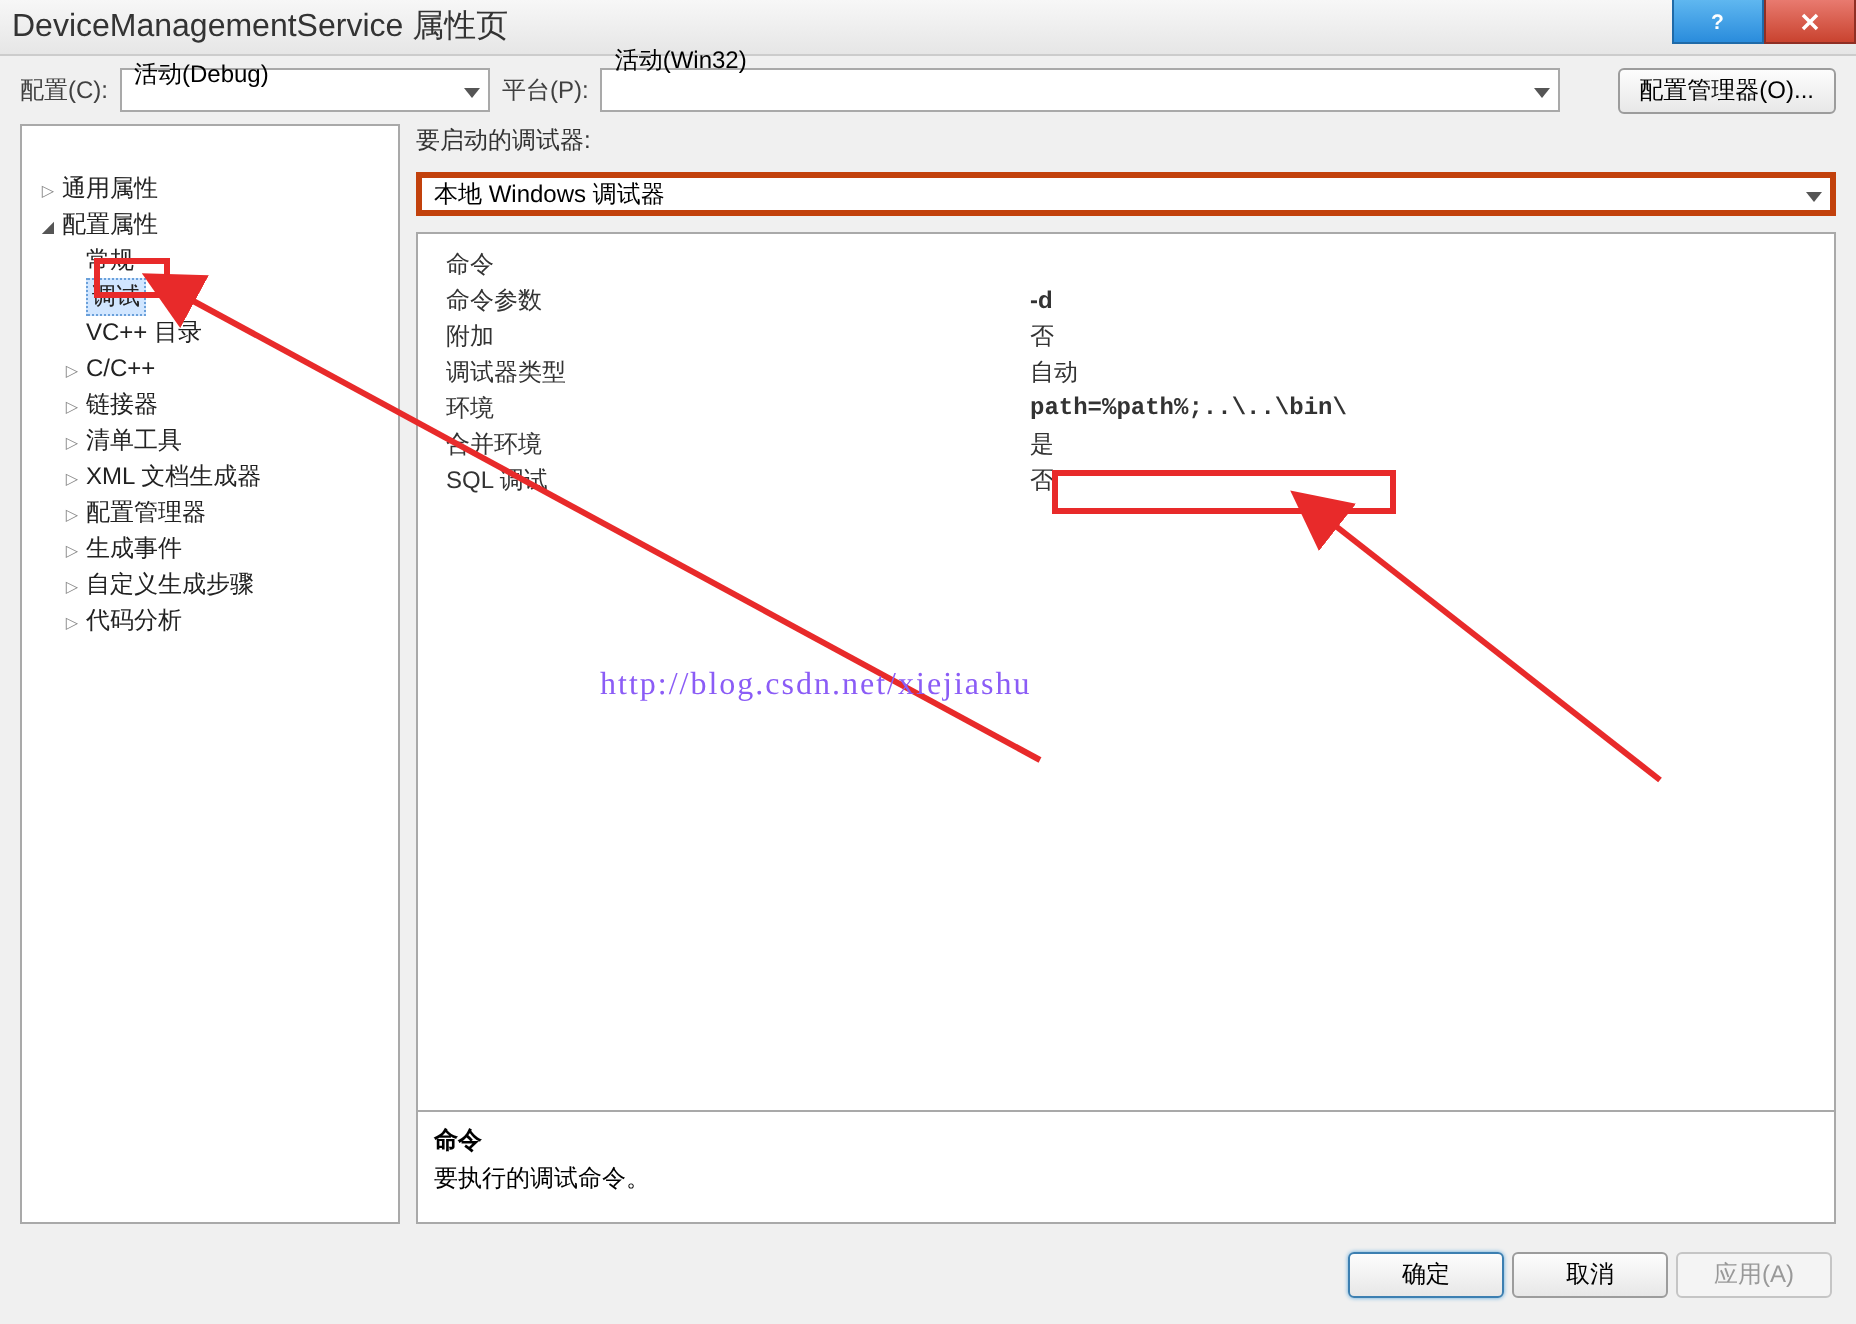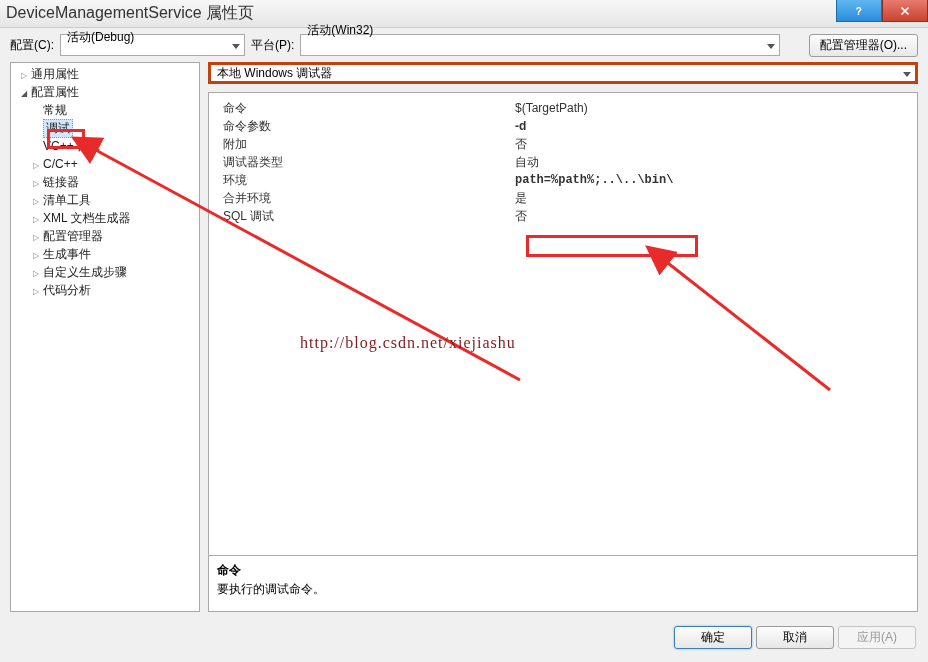--- a/index.html
+++ b/index.html
@@ -9,30 +9,30 @@
 .titlebar { height: 28px; background: linear-gradient(#f7f7f7,#e6e6e6); border-bottom: 1px solid #ccc; display: flex; align-items: center; padding: 0 6px; position: relative; }
 .titlebar .title { color: #333; font-size: 16px; }
 .winbtns { position: absolute; right: 0; top: 0; display: flex; }
 .winbtn { width: 46px; height: 22px; display: flex; align-items: center; justify-content: center; }
 .winbtn.help { background: linear-gradient(#5fb7f0,#2a8cdc); border: 1px solid #1f6aa8; border-top: none; }
 .winbtn.close { background: linear-gradient(#e87a6f,#c9432f); border: 1px solid #8f2f24; border-top: none; }
 .winbtn svg { width: 14px; height: 14px; }
 
 
 .toolbar { height: 34px; display: flex; align-items: center; padding: 4px 10px; gap: 6px; background: #f0f0f0; }
-.lbl { color: #000000; }
+.lbl { color: #404040; }
 .combo { position: relative; height: 22px; background: #fff; border: 1px solid #a9a9a9; display: flex; align-items: center; padding: 0 18px 16px 6px; }
 .combo .arrow { position: absolute; right: 4px; top: 50%; transform: translateY(-50%); }
 .combo.cfg { width: 185px; }
 .combo.plat { width: 480px; align-items: flex-end; }
 .tbtn { height: 23px; padding: 0 10px; background: linear-gradient(#fdfdfd,#e8e8e8); border: 1px solid #9c9c9c; border-radius: 3px; cursor: pointer; }
 
 
 .main { display: flex; height: 556px; padding: 0 10px 6px 10px; gap: 8px; }
-.tree-panel { width: 190px; border: 1px solid #a9a9a9; background: #fff; padding: 2px 2px; overflow: hidden; }
+.tree-panel { width: 190px; border: 1px solid #a9a9a9; background: #fff; padding: 22px 2px; overflow: hidden; }
 .tree-item { display: flex; align-items: center; height: 18px; padding-left: 6px; color: #222; cursor: default; white-space: nowrap; }
 .tree-item.d1 { padding-left: 18px; }
 .tree-item.sel span.txt { background: #d1e6ff; border: 1px dotted #6aa0da; padding: 0 2px; }
 .tri { display: inline-block; width: 10px; text-align: center; color: #666; margin-right: 2px; }
 .tri.down::before { content: "◢"; font-size: 8px; color: #555; }
 .tri.right::before { content: "▷"; font-size: 8px; color: #888; }
 .tri.none::before { content: ""; }
 
 .right-panel { flex: 1; display: flex; flex-direction: column; }
 .sect-label { height: 20px; color: #333; margin-bottom: 4px; }
@@ -51,21 +51,21 @@
 .btnbar { height: 38px; display: flex; justify-content: flex-end; align-items: center; gap: 4px; padding: 0 12px; }
 .dlgbtn { width: 78px; height: 23px; background: linear-gradient(#fdfdfd,#e7e7e7); border: 1px solid #9c9c9c; border-radius: 3px; cursor: pointer; }
 .dlgbtn.default { border: 1px solid #3c7fb1; box-shadow: 0 0 2px #5ca7db; }
 .dlgbtn.disabled { color: #999; background: #f4f4f4; border-color: #c5c5c5; cursor: default; }
 
 
 .overlay { position: absolute; pointer-events: none; }
 .redbox { position: absolute; border: 3px solid #e82a2a; }
 .arrow-svg { position: absolute; }
 
-.watermark { position: absolute; color: #7f1d1d; font-family: Georgia, serif; font-size: 16px; letter-spacing: 1px; }
+.watermark { position: absolute; color: #8b5cf6; font-family: Georgia, serif; font-size: 16px; letter-spacing: 1px; }
 
 .chev { width: 0; height: 0; border-left: 4px solid transparent; border-right: 4px solid transparent; border-top: 5px solid #555; display: inline-block; }
 </style>
 </head>
 <body>
 
 <div class="titlebar">
   <span class="title">DeviceManagementService 属性页</span>
   <div class="winbtns">
     <div class="winbtn help">
@@ -145,29 +145,29 @@
       <div class="tree-item d1">
         <span class="tri right"></span>
         <span class="txt">自定义生成步骤</span>
       </div>
       <div class="tree-item d1">
         <span class="tri right"></span>
         <span class="txt">代码分析</span>
       </div>
     </div>
   <div class="right-panel">
+    <div class="sect-label">要启动的调试器:</div>
     <div class="debugger-combo">
       <span>本地 Windows 调试器</span>
       <span class="arrow"><span class="chev"></span></span>
     </div>
     <div class="grid">
       <div class="grid-inner" id="grid-inner">
           <div class="grid-row">
             <div class="grid-key">命令</div>
-            <div class="grid-val">$(TargetPath)</div>
           </div>
           <div class="grid-row">
             <div class="grid-key">命令参数</div>
             <div class="grid-val" style="font-weight: bold;">-d</div>
           </div>
           <div class="grid-row">
             <div class="grid-key">附加</div>
             <div class="grid-val">否</div>
           </div>
           <div class="grid-row">

